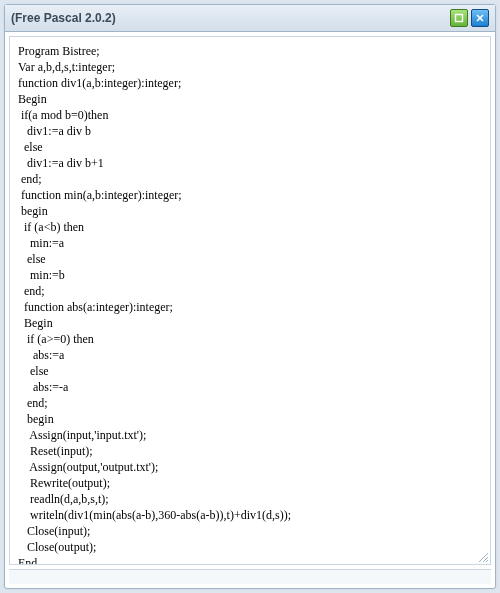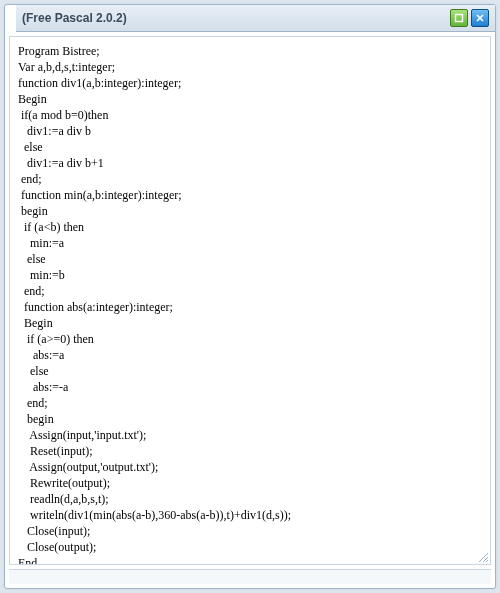--- a/index.html
+++ b/index.html
@@ -22,21 +22,20 @@
     height: calc(100% - 8px);
     box-sizing: border-box;
   }
   .titlebar {
     background: linear-gradient(#e8eef5, #d3dfeb);
     border-bottom: 1px solid #a0b4c8;
     display: flex;
     align-items: center;
     padding: 3px 6px;
     height: 20px;
-    margin-left: 11px;
   }
   .titlebar .title-text {
     flex: 1;
     font-size: 12px;
     font-weight: bold;
     color: #3b4a5a;
   }
   .titlebar .win-btn {
     width: 16px;
     height: 16px;

